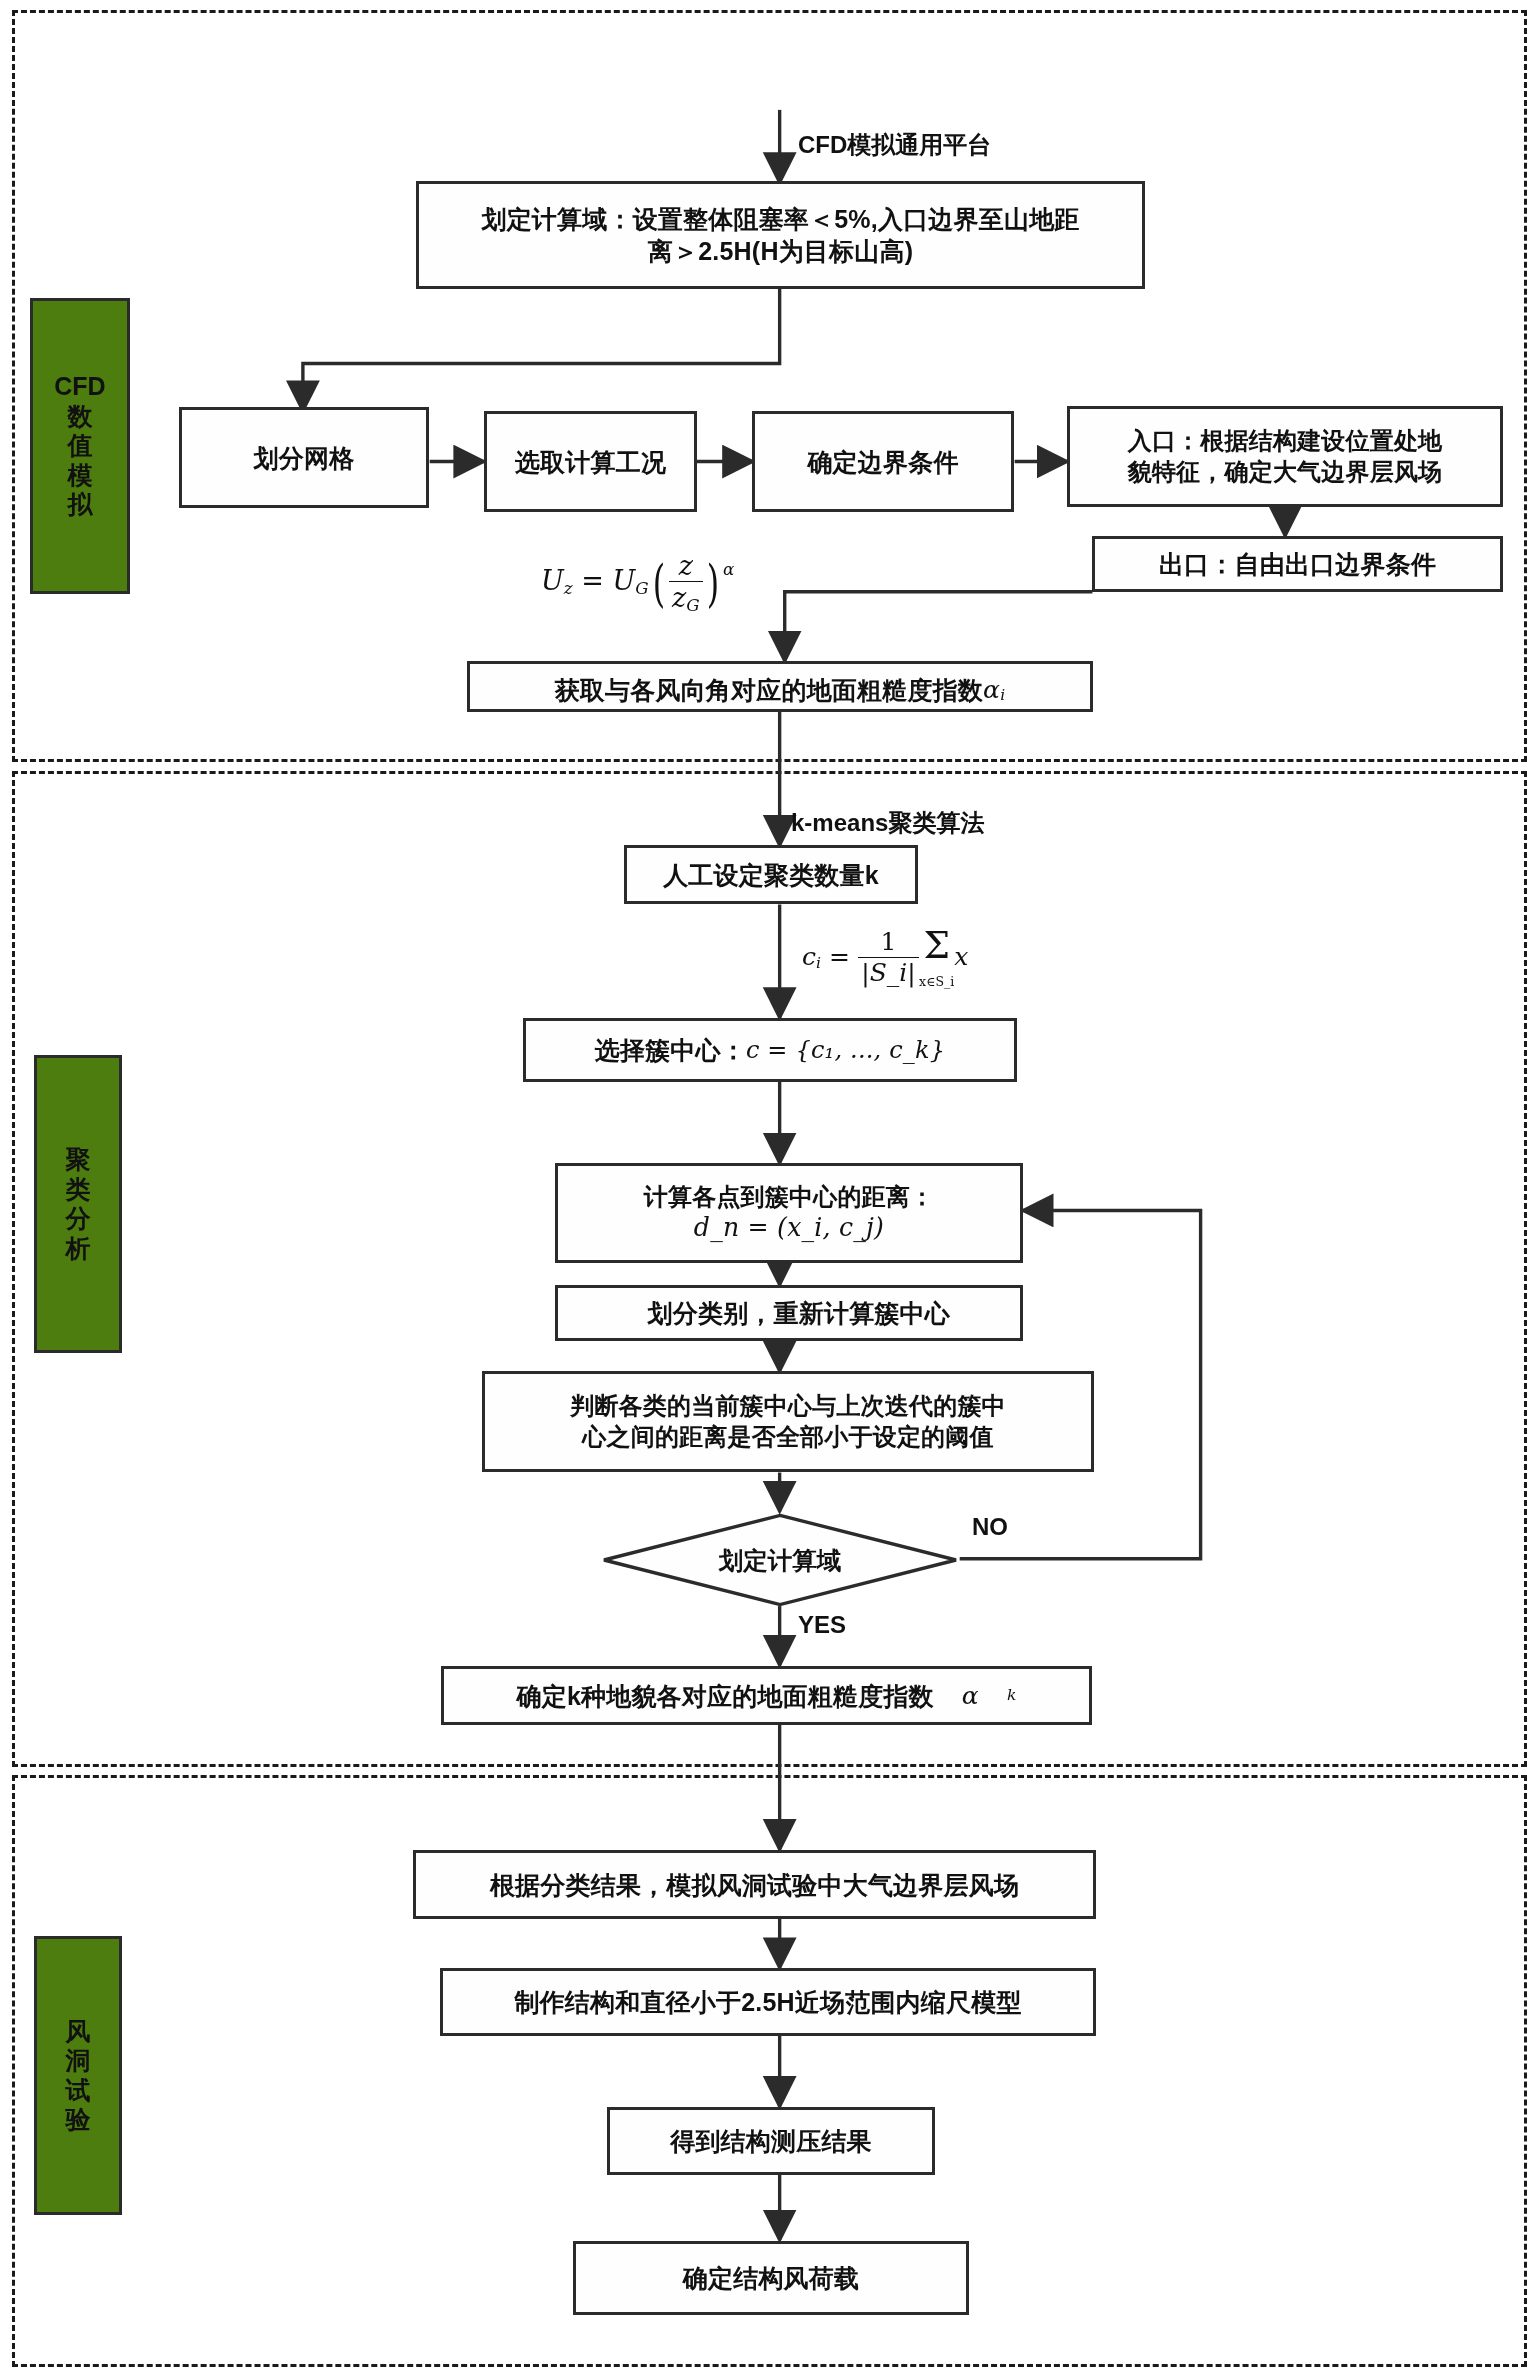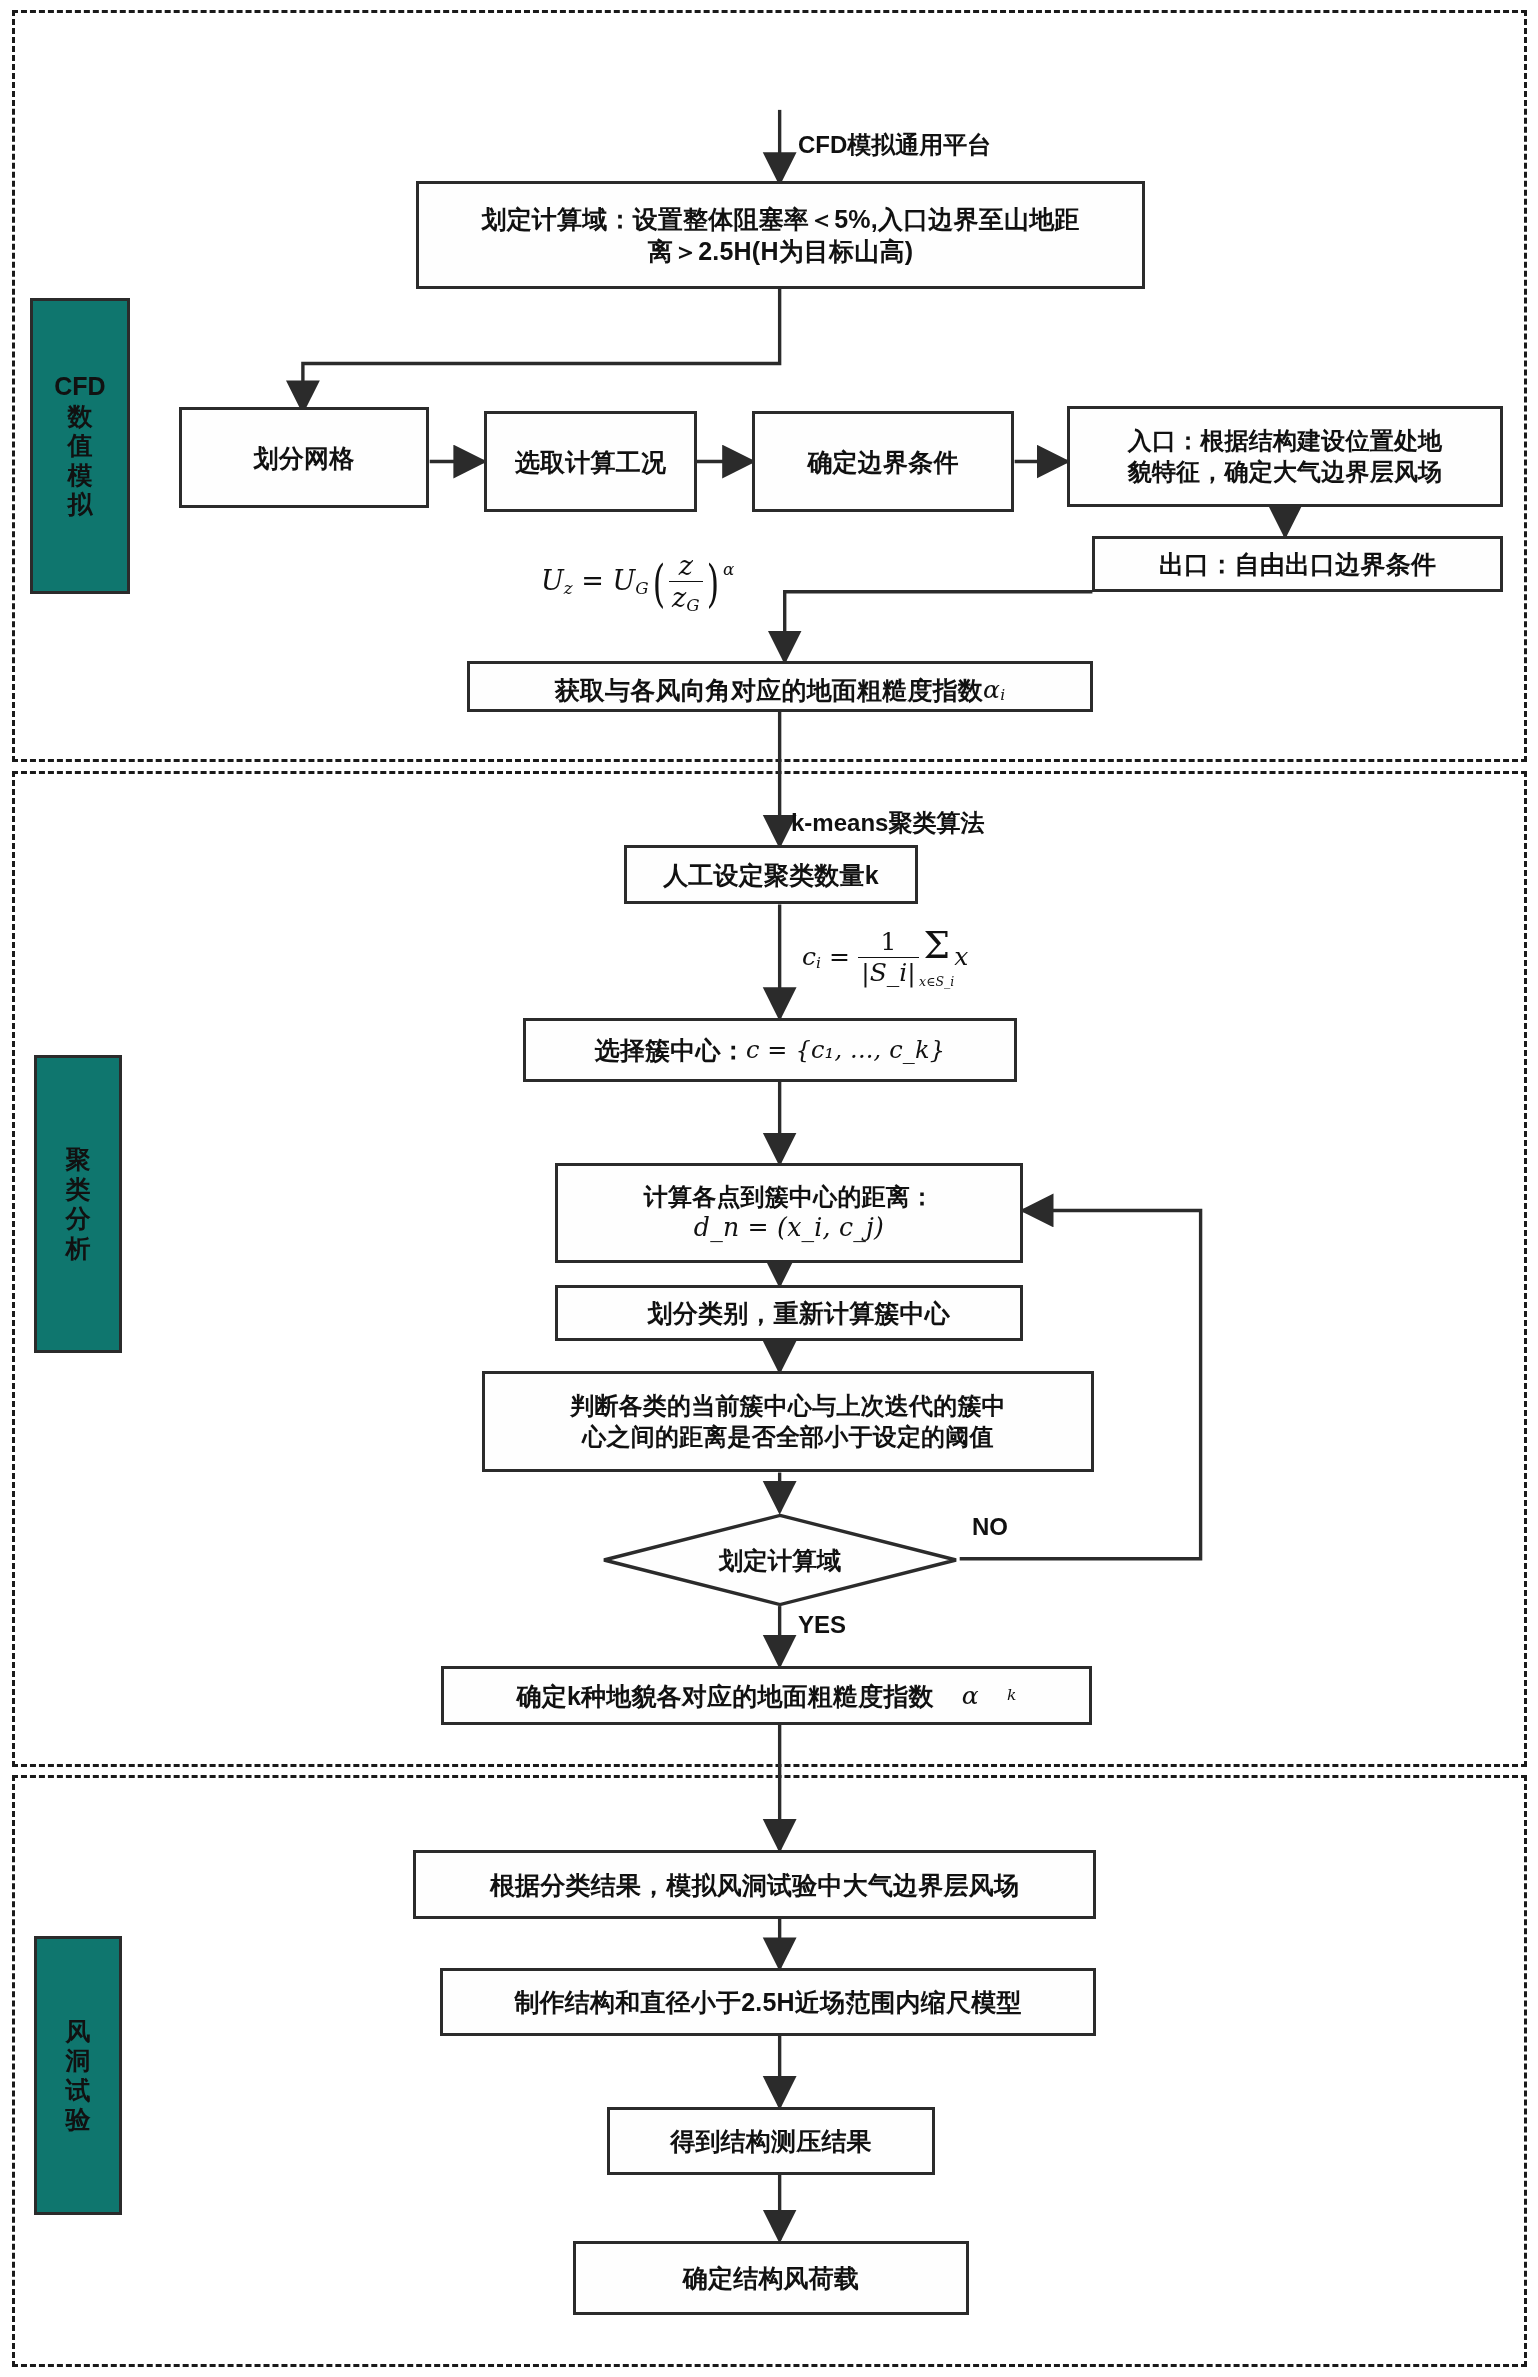--- a/index.html
+++ b/index.html
@@ -32,21 +32,21 @@
     letter-spacing:0.2px;
   }
   .box.t30{font-size:25px;}
   .box.t28{font-size:24px;}
 
   
   .side-label{
     position:absolute;
     box-sizing:border-box;
     border:3.4px solid #2b2b2b;
-    background:#0f766e;
+    background:#4d7c0f;
     display:flex;
     flex-direction:column;
     align-items:center;
     justify-content:center;
     font-weight:bold;
     font-size:25px;
     color:#111;
     line-height:1.18;
   }
   .side-label .ch{display:block;}
@@ -81,21 +81,21 @@
   }
   sub{font-size:0.62em;vertical-align:-0.25em;font-style:italic;}
   sup{font-size:0.62em;vertical-align:0.9em;font-style:italic;}
   .sigma{
     display:inline-block;
     vertical-align:middle;
     text-align:center;
     font-style:normal;
   }
   .sigma .big{display:block;font-size:1.5em;line-height:0.95;}
-  .sigma .lim{display:block;font-size:0.5em;font-style:italic;line-height:1;margin-top:12px;}
+  .sigma .lim{display:block;font-size:0.5em;line-height:1;margin-top:12px;}
 
   
   .inlinemath{
     font-family:"DejaVu Serif","Liberation Serif",serif;
     font-style:italic;
     font-weight:normal;
   }
 
   
   .diamond-wrap{position:absolute;}

